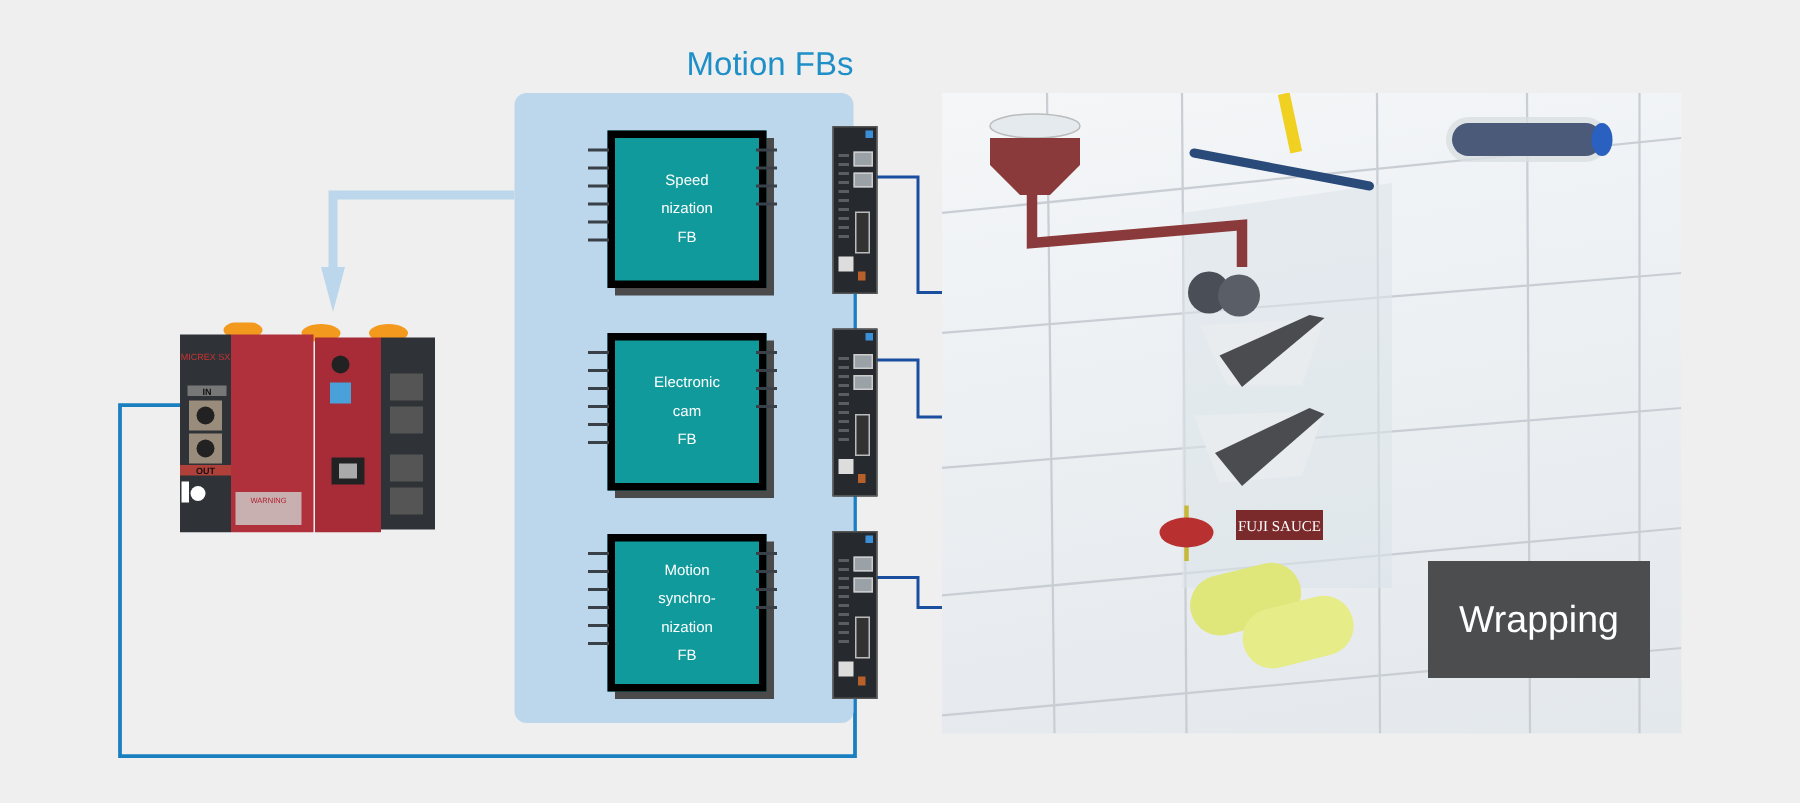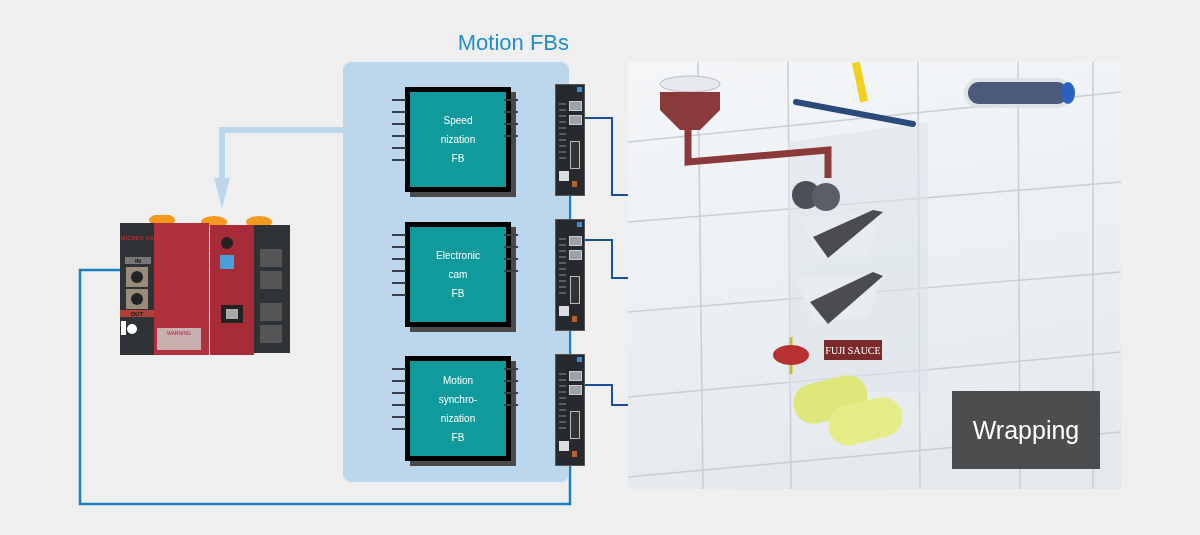--- a/index.html
+++ b/index.html
@@ -10,21 +10,21 @@
   .fb-box { position: absolute; width: 96px; background: #109a9c; border: 5px solid #000000; box-shadow: 5px 5px 0 #4a4a4a; color: #fff; font-size: 10px; line-height: 19px; text-align: center; display: flex; align-items: center; justify-content: center; }
   .pin { position: absolute; height: 1.5px; background: #3a4048; width: 14px; }
   .drive { position: absolute; width: 28px; height: 110px; background: #262a2e; border: 1px solid #555; }
   .drive .port { position: absolute; left: 13px; width: 11px; height: 8px; background: #9aa2a8; border: 1px solid #ccc; }
   .drive .conn { position: absolute; left: 14px; top: 56px; width: 8px; height: 26px; border: 1px solid #bbb; background: #333; }
   .drive .badge { position: absolute; right: 2px; top: 2px; width: 5px; height: 5px; background: #3a8fd8; }
   .drive .slots { position: absolute; left: 3px; top: 14px; width: 7px; height: 60px; background: repeating-linear-gradient(#262a2e 0 4px, #5a5e62 4px 6px); }
   .drive .term { position: absolute; left: 3px; top: 86px; width: 10px; height: 10px; background: #ddd; }
   .drive .orange { position: absolute; left: 16px; top: 96px; width: 5px; height: 6px; background: #b8602a; }
   #machine-photo { left: 628px; top: 62px; width: 493px; height: 427px; background: linear-gradient(170deg, #f4f6f8 0%, #e3e8ec 100%); overflow: hidden; }
-  #label-box { left: 952px; top: 391px; width: 148px; height: 78px; background: #4b4d4f; color: #fff; font-size: 25px; line-height: 30px; display: flex; align-items: center; justify-content: center; text-align: center; }
+  #label-box { left: 952px; top: 374px; width: 148px; height: 78px; background: #4b4d4f; color: #fff; font-size: 25px; line-height: 30px; display: flex; align-items: center; justify-content: center; text-align: center; }
   #plc { left: 118px; top: 215px; width: 172px; height: 140px; }
 </style>
 </head>
 <body>
 
 <svg class="abs" style="left:0;top:0" width="1200" height="535">
 
   <g>
     <polyline points="343,130 222,130 222,182" fill="none" stroke="#bcd7ec" stroke-width="6"></polyline>
     <polygon points="214,178 230,178 222,208" fill="#bcd7ec"></polygon>

